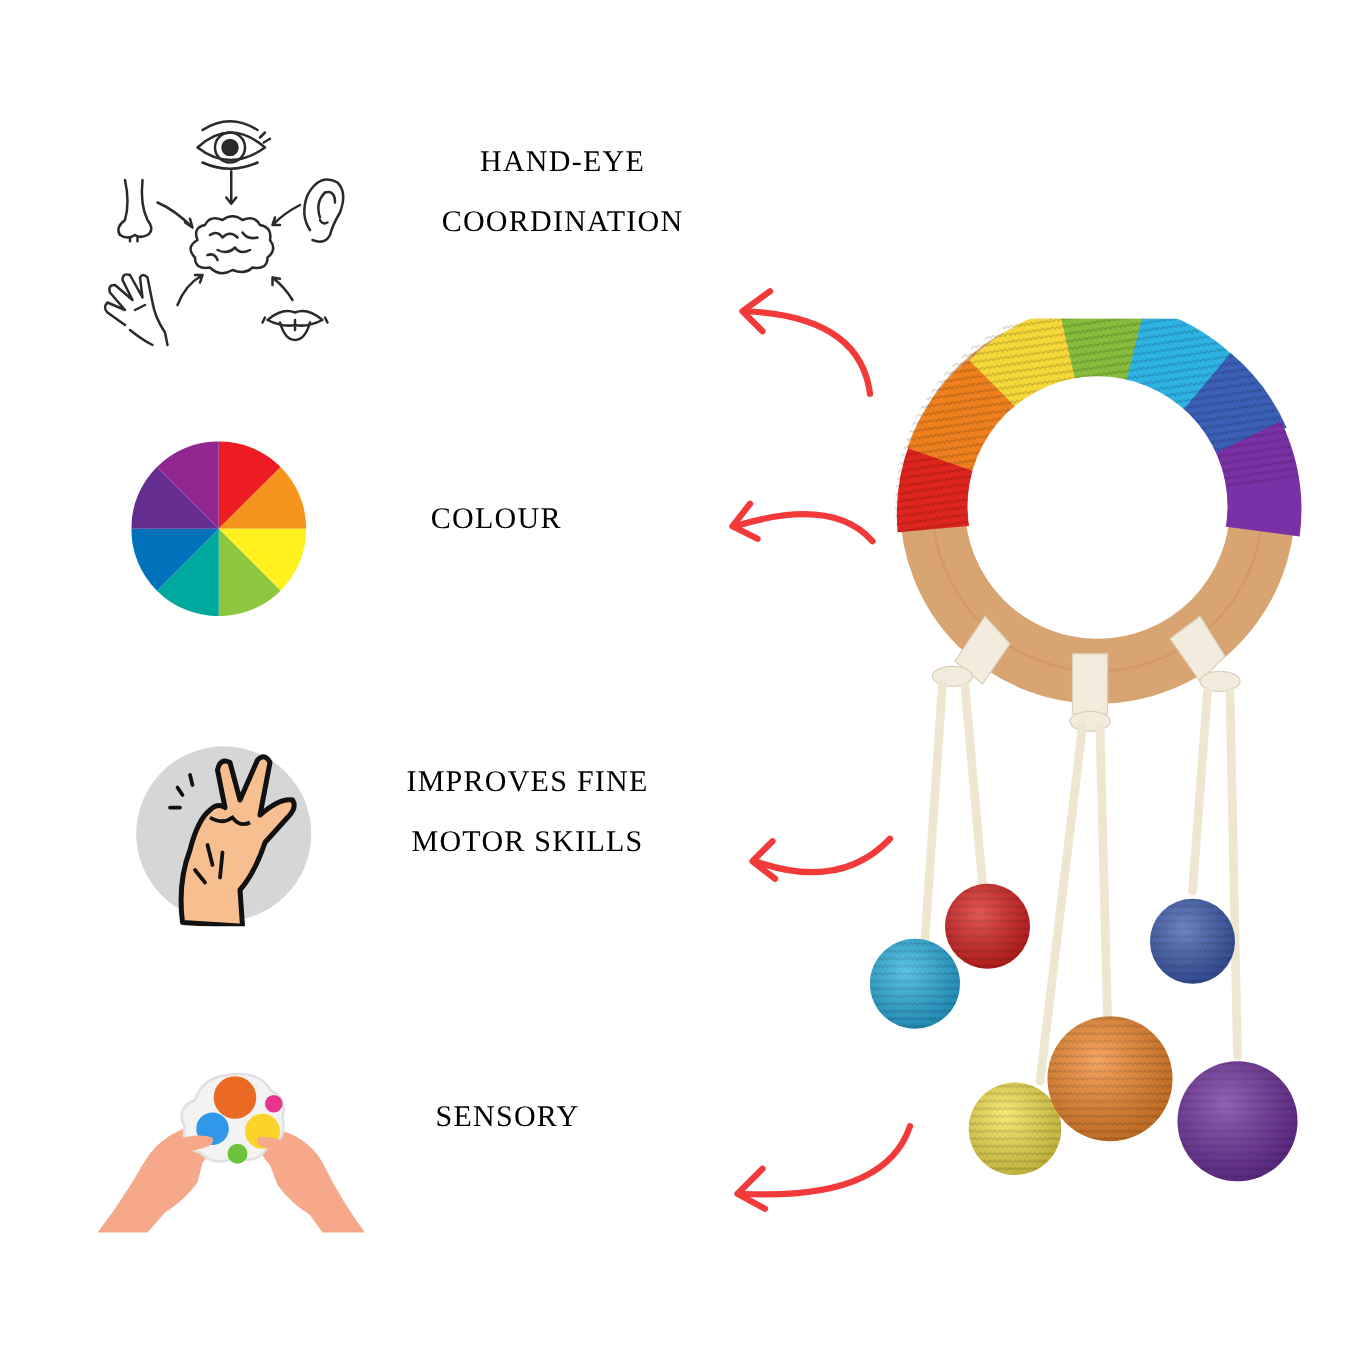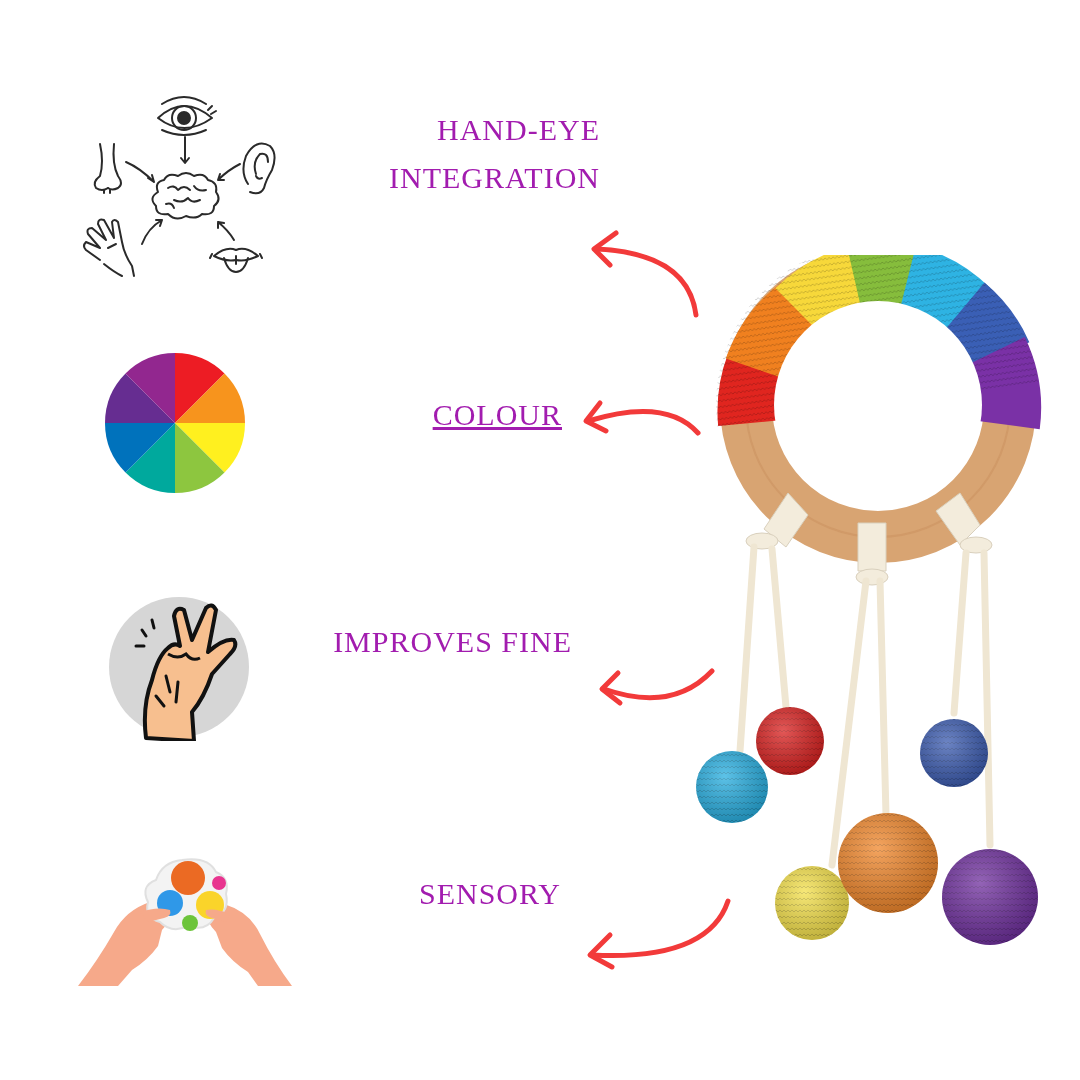--- a/index.html
+++ b/index.html
@@ -1,18 +1,18 @@
 <!DOCTYPE html>
 <html><head>
 <meta charset="utf-8">
 <style>
   html, body { margin:0; padding:0; background:#ffffff; }
   body { width:1080px; height:1080px; position:relative; overflow:hidden; font-family:"DejaVu Serif", "Liberation Serif", serif; }
   .abs { position:absolute; }
-  .label { position:absolute; color:#a21caf; font-family:"Liberation Serif", "DejaVu Serif", serif; font-size:30px; letter-spacing:1px; line-height:48px; text-align:right; }
+  .label { position:absolute; color:#000000; font-family:"Liberation Serif", "DejaVu Serif", serif; font-size:24px; letter-spacing:1px; line-height:48px; text-align:center; }
   .label span { display:block; white-space:nowrap; }
   svg { display:block; }
 </style>
 </head>
 <body>
 
 <div class="abs" style="left:78px; top:92px; width:212px; height:190px;">
   <svg width="212" height="190" viewBox="0 0 212 190" fill="none" stroke="#2a2a2a" stroke-width="2" stroke-linecap="round" stroke-linejoin="round">
 
     <g>
@@ -98,29 +98,30 @@
     <circle cx="132" cy="55" r="14" fill="#fad42a"></circle>
     <circle cx="112" cy="73" r="8" fill="#6cc43a"></circle>
 
     <path d="M62 62 Q80 56 92 60 Q94 66 86 68 L70 72 Z" fill="#f6a98a"></path>
     <path d="M152 64 Q138 58 128 60 Q126 66 134 68 L148 72 Z" fill="#f6a98a"></path>
   </svg>
 </div>
 
 <div class="label" style="left:300px; top:106px; width:300px;">
   <span>HAND-EYE</span>
-  <span>INTEGRATION</span>
+  <span>COORDINATION</span>
 </div>
 
 <div class="label" style="left:262px; top:391px; width:300px;">
-  <span style="margin-left:-30px;text-decoration:underline;">COLOUR</span>
-</div>
-
-<div class="label" style="left:272px; top:618px; width:300px;">
+  <span style="margin-left:-30px;">COLOUR</span>
+</div>
+
+<div class="label" style="left:272px; top:602px; width:300px;">
   <span>IMPROVES FINE</span>
+  <span>MOTOR SKILLS</span>
 </div>
 
 <div class="label" style="left:261px; top:870px; width:300px;">
   <span style="margin-left:-10px;">SENSORY</span>
 </div>
 
 <div class="abs" style="left:580px; top:225px; width:130px; height:100px;">
   <svg width="130" height="100" viewBox="0 0 130 100" fill="none" stroke="#f23a3a" stroke-width="5" stroke-linecap="round" stroke-linejoin="round">
     <path d="M116 90 Q108 28 16 24"></path>
     <path d="M36 8 L14 24 L30 40"></path>

